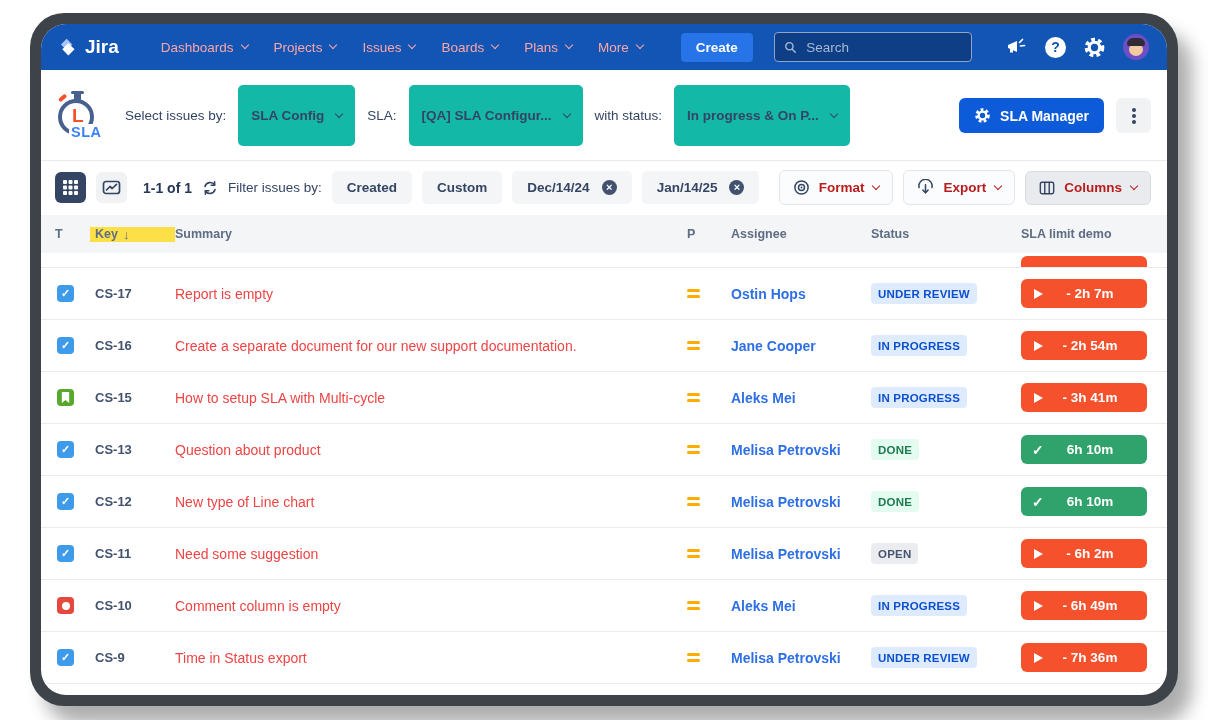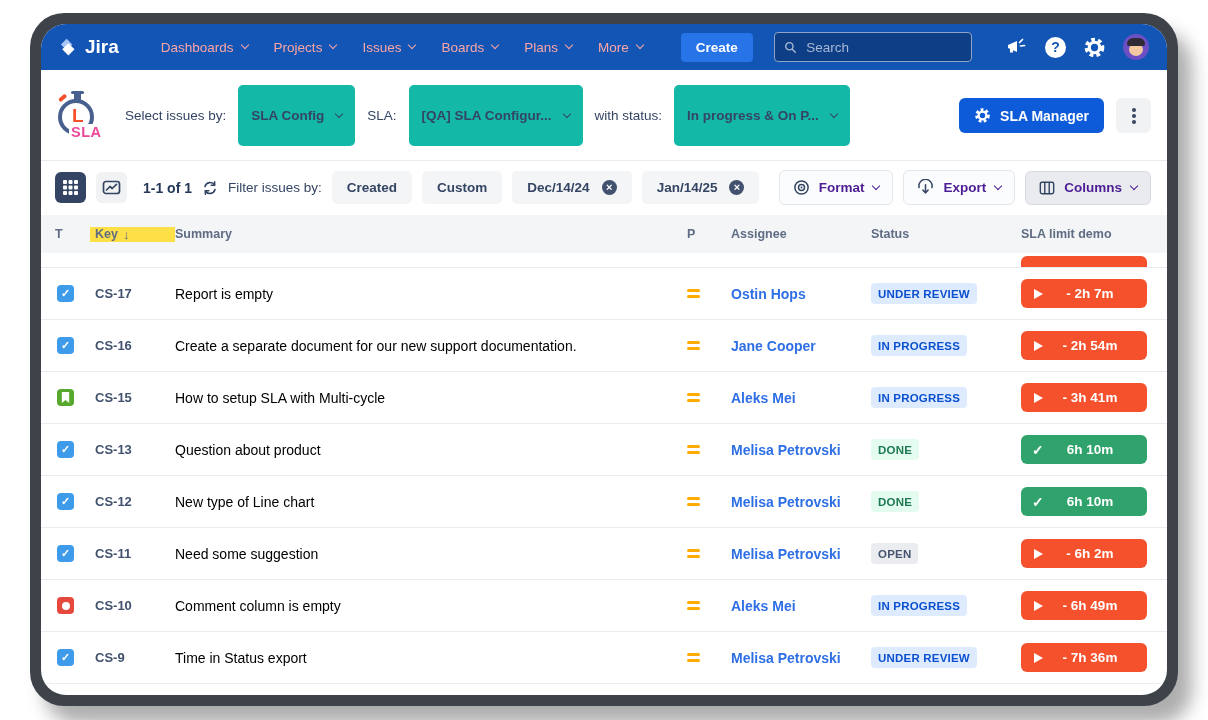--- a/index.html
+++ b/index.html
@@ -39,21 +39,21 @@
   .avatar .hair{position:absolute;left:4px;top:4px;width:18px;height:8px;border-radius:9px 9px 3px 3px;background:#2F2A33;}
 
   
   .toolbar1{display:flex;align-items:center;padding:15px 16px 14px 14px;gap:12px;flex:none;}
   .sla-logo{position:relative;width:58px;height:50px;flex:none;}
   .sl-circle{position:absolute;left:3px;top:8px;width:36px;height:36px;border:4px solid #47608E;border-radius:50%;}
   .sl-L{position:absolute;left:17px;top:14px;color:#F4512C;font-weight:700;font-size:19px;}
   .sl-stem{position:absolute;left:19px;top:2px;width:7px;height:7px;background:#47608E;}
   .sl-cap{position:absolute;left:16px;top:0;width:13px;height:3.5px;background:#47608E;border-radius:2px;}
   .sl-tick{position:absolute;left:3px;top:5px;width:9px;height:3.5px;background:#F4512C;border-radius:2px;transform:rotate(-40deg);}
-  .sl-text{position:absolute;left:14px;top:33px;background:#fff;color:#ec4899;
+  .sl-text{position:absolute;left:14px;top:33px;background:#fff;color:#3b82f6;
     font-weight:700;font-size:14.5px;padding:0 2px;letter-spacing:.5px;}
   .tb-label{color:#344563;font-size:13.5px;white-space:nowrap;}
   .dd{background:#14b8a6;border-radius:5px;padding:23px 13px;color:#344563;font-weight:700;
     font-size:13.5px;display:flex;align-items:center;gap:12px;cursor:pointer;white-space:nowrap;}
   .dd .chev{border-color:#344563;}
   .manager-btn{margin-left:auto;background:#0D5BD8;color:#fff;border:none;border-radius:6px;
     padding:9px 15px;font-weight:700;font-size:14px;display:flex;align-items:center;gap:9px;
     cursor:pointer;font-family:"Liberation Sans",sans-serif;}
   .kebab{width:35px;height:35px;background:#F1F2F4;border-radius:6px;display:flex;
     align-items:center;justify-content:center;cursor:pointer;flex:none;}
@@ -67,21 +67,21 @@
     justify-content:center;cursor:pointer;flex:none;}
   .view-btn.active{background:#344563;}
   .view-btn.inactive{background:#F1F2F4;}
   .count{font-weight:700;color:#253858;font-size:14px;margin-left:6px;white-space:nowrap;}
   .refresh{cursor:pointer;display:flex;align-items:center;}
   .chip{background:#F4F5F7;border-radius:5px;padding:9px 15px;color:#344563;font-weight:700;
     font-size:13.5px;display:flex;gap:12px;align-items:center;cursor:pointer;white-space:nowrap;}
   .x{width:15px;height:15px;border-radius:50%;background:#42526E;color:#fff;font-size:11px;
     line-height:15px;text-align:center;font-weight:700;cursor:pointer;}
   .fmt-btn{background:#FBFCFD;border:1px solid #E4E6EA;border-radius:6px;padding:8px 13px;
-    display:flex;align-items:center;gap:9px;color:#4c1d95;font-weight:700;font-size:13.5px;
+    display:flex;align-items:center;gap:9px;color:#b91c1c;font-weight:700;font-size:13.5px;
     cursor:pointer;white-space:nowrap;}
   .columns-btn{background:#E9EBEF;border:1px solid #D7DADF;}
   .sp{margin-left:auto;}
 
   
   .thead{display:flex;align-items:center;background:#F4F5F7;height:38px;padding:0 14px;
     color:#5E6C84;font-weight:700;font-size:12.5px;flex:none;}
   .c-t{width:40px;flex:none;}
   .c-key{width:80px;flex:none;}
   .hdr-key{height:100%;display:flex;align-items:center;background:#fde047;gap:5px;
@@ -102,21 +102,21 @@
   .t-task{background:#3D9BE9;}
   .t-story{background:#57A82C;}
   .t-bug{background:#E5483C;}
   .g-check{display:none;color:#fff;font-size:11px;font-weight:700;line-height:1;}
   .g-book{display:none;}
   .g-dot{display:none;width:8px;height:8px;border-radius:50%;background:#fff;}
   .t-task .g-check{display:block;}
   .t-story .g-book{display:block;}
   .t-bug .g-dot{display:block;}
   .key-cell{color:#42526E;font-weight:700;font-size:13px;}
-  .sum-cell{color:#000000;font-size:14px;font-weight:500;white-space:nowrap;overflow:hidden;
+  .sum-cell{color:#ef4444;font-size:14px;font-weight:500;white-space:nowrap;overflow:hidden;
     text-overflow:ellipsis;padding-right:12px;}
   .prio{display:flex;flex-direction:column;gap:3.5px;width:13px;}
   .prio i{height:3.2px;border-radius:2px;background:#FFAB00;display:block;}
   .asg-cell{color:#2E6FE5;font-weight:700;font-size:14px;cursor:pointer;white-space:nowrap;}
   .badge{display:inline-block;padding:4.5px 7px;border-radius:4px;font-size:11.5px;
     font-weight:700;letter-spacing:.2px;white-space:nowrap;}
   .st-blue{background:#DEEBFF;color:#0B50CE;}
   .st-green{background:#E3FCEF;color:#1E7A50;}
   .st-gray{background:#EBECF0;color:#44546F;}
   .pill{position:relative;width:126px;height:29px;border-radius:6px;display:flex;

